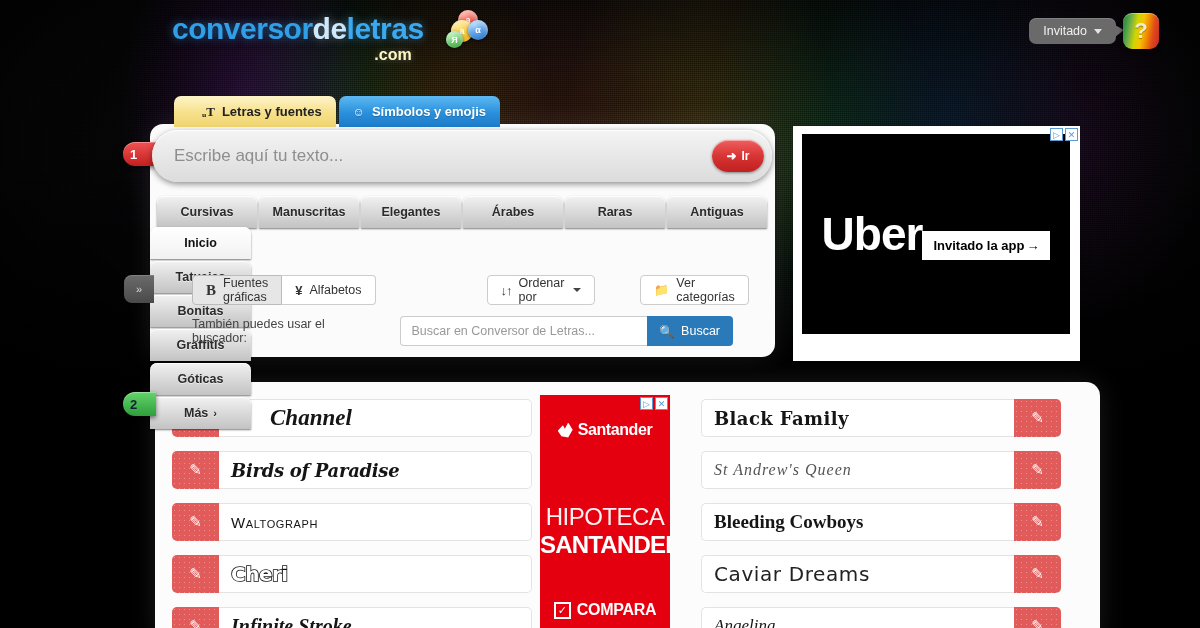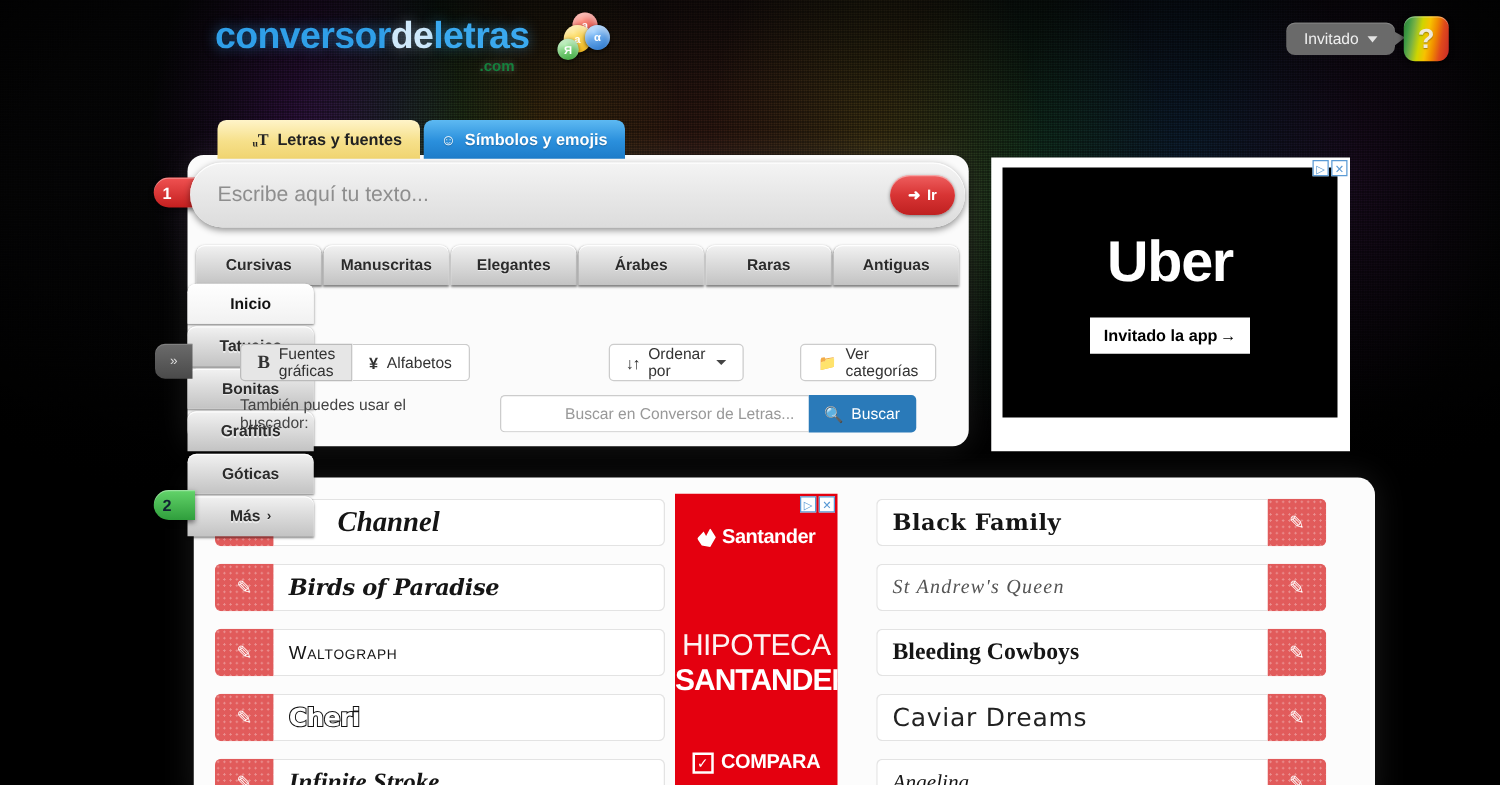--- a/index.html
+++ b/index.html
@@ -40,21 +40,21 @@
   
   #header { position:absolute; top:0; left:0; width:1200px; height:92px; z-index:5; }
   #logo { position:absolute; left:172px; top:14px; }
   .logo-txt {
     font-size:30px; font-weight:bold; letter-spacing:-0.5px; line-height:1;
     display:flex; align-items:baseline;
   }
   .lg-a { color:#2f9fe8; text-shadow:0 0 10px rgba(47,159,232,0.55); }
   .lg-b { color:#cfe9fb; text-shadow:0 0 10px rgba(180,220,255,0.45); }
   .lg-c { color:#3aa9ef; text-shadow:0 0 10px rgba(58,169,239,0.55); }
-  .logo-com { color:#15803d; font-size:12px; font-weight:bold; text-align:right;
+  .logo-com { color:#fef9c3; font-size:16px; font-weight:bold; text-align:right;
     margin-top:2px; margin-right:12px; text-shadow:0 0 6px rgba(255,255,255,.3); }
   #logo-balls { position:absolute; left:272px; top:-4px; width:42px; height:40px; }
   .ball { position:absolute; width:20px; height:20px; border-radius:50%;
     font-size:9px; color:#fff; font-weight:bold; display:flex; align-items:center; justify-content:center;
     box-shadow: inset 0 4px 5px rgba(255,255,255,.55), 0 1px 3px rgba(0,0,0,.6); }
   .ball.r { background:radial-gradient(circle at 35% 28%, #ff8c7a, #c62828); left:14px; top:0; }
   .ball.y { background:radial-gradient(circle at 35% 28%, #ffe680, #e8a800); left:7px; top:10px; width:22px; height:22px; }
   .ball.b { background:radial-gradient(circle at 35% 28%, #8fc8ff, #1565c0); left:24px; top:10px; }
   .ball.g { background:radial-gradient(circle at 35% 28%, #9be89b, #2e9b2e); left:2px; top:21px; width:17px; height:17px; }
 
@@ -173,35 +173,35 @@
   .ic-sort { font-size:13px; letter-spacing:-1px; }
   .ic-folder { font-size:12px; }
   .caret-sm { width:0;height:0;border-left:4px solid transparent;border-right:4px solid transparent;border-top:4px solid #444; margin-left:2px; }
 
   .tb-row2 { display:flex; align-items:center; height:30px; margin-top:11px; }
   #search-hint { font-size:12.5px; color:#444; }
   #search-wrap { display:flex; margin-left:24px; }
   #search-input {
     width:247px; height:30px; border:1px solid #ccc; border-right:0; border-radius:4px 0 0 4px;
     padding:0 11px; font-size:12.5px; color:#333; outline:none;
-    font-family:"Liberation Sans", sans-serif; background:#fff;text-align:right;
+    font-family:"Liberation Sans", sans-serif; background:#fff;
   }
   #search-input::placeholder{ color:#999; }
   #search-btn {
     height:30px; padding:0 13px; border:0; border-radius:0 4px 4px 0; cursor:pointer;
     background:#2a7ab9; color:#fff; font-size:12.5px; display:flex; align-items:center; gap:6px;
   }
 
   
   #ad-uber {
     position:absolute; left:793px; top:126px; width:287px; height:235px;
     background:#fff; z-index:6;
   }
   #ad-uber-inner { position:absolute; left:9px; top:8px; width:268px; height:200px; background:#000;
-    display:flex; flex-direction:column; align-items:center; justify-content:center; }
+    display:flex; flex-direction:row; align-items:center; justify-content:center; }
   #uber-word { color:#fff; font-size:46px; font-weight:bold; letter-spacing:-1px; line-height:1; }
   #uber-cta {
     margin-top:22px; background:#fff; color:#000; font-size:13px; font-weight:bold;
     height:29px; width:128px; display:flex; align-items:center; justify-content:space-between;
     padding:0 11px; cursor:pointer;
   }
   .adchoice { position:absolute; right:2px; top:2px; display:flex; gap:2px; z-index:3; }
   .ac-box { width:13px;height:13px; border:1px solid #5b9bd5; background:#fff;
     display:flex;align-items:center;justify-content:center; font-size:9px; color:#5b9bd5; cursor:pointer; }
 

